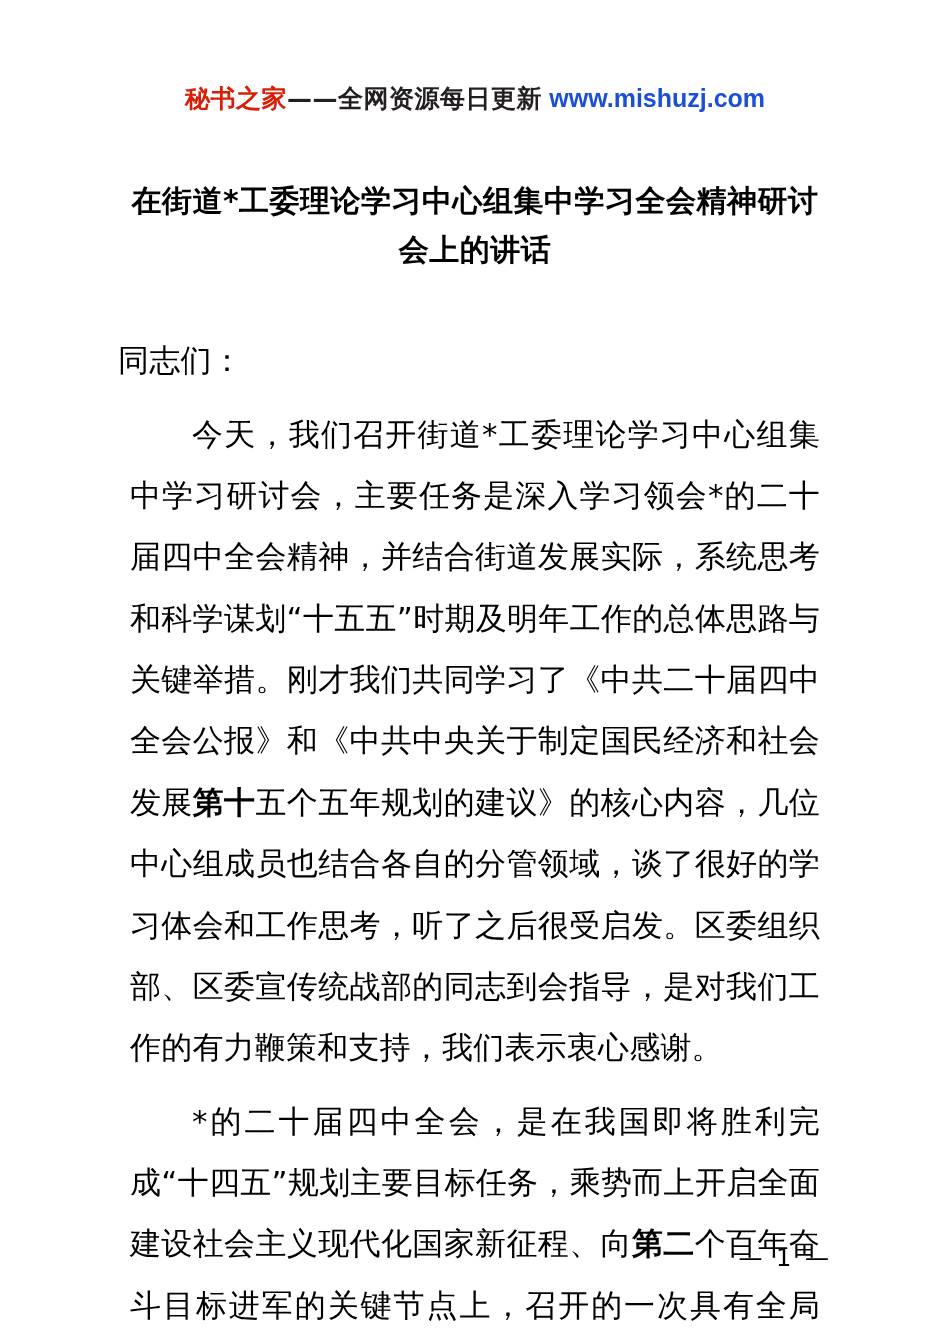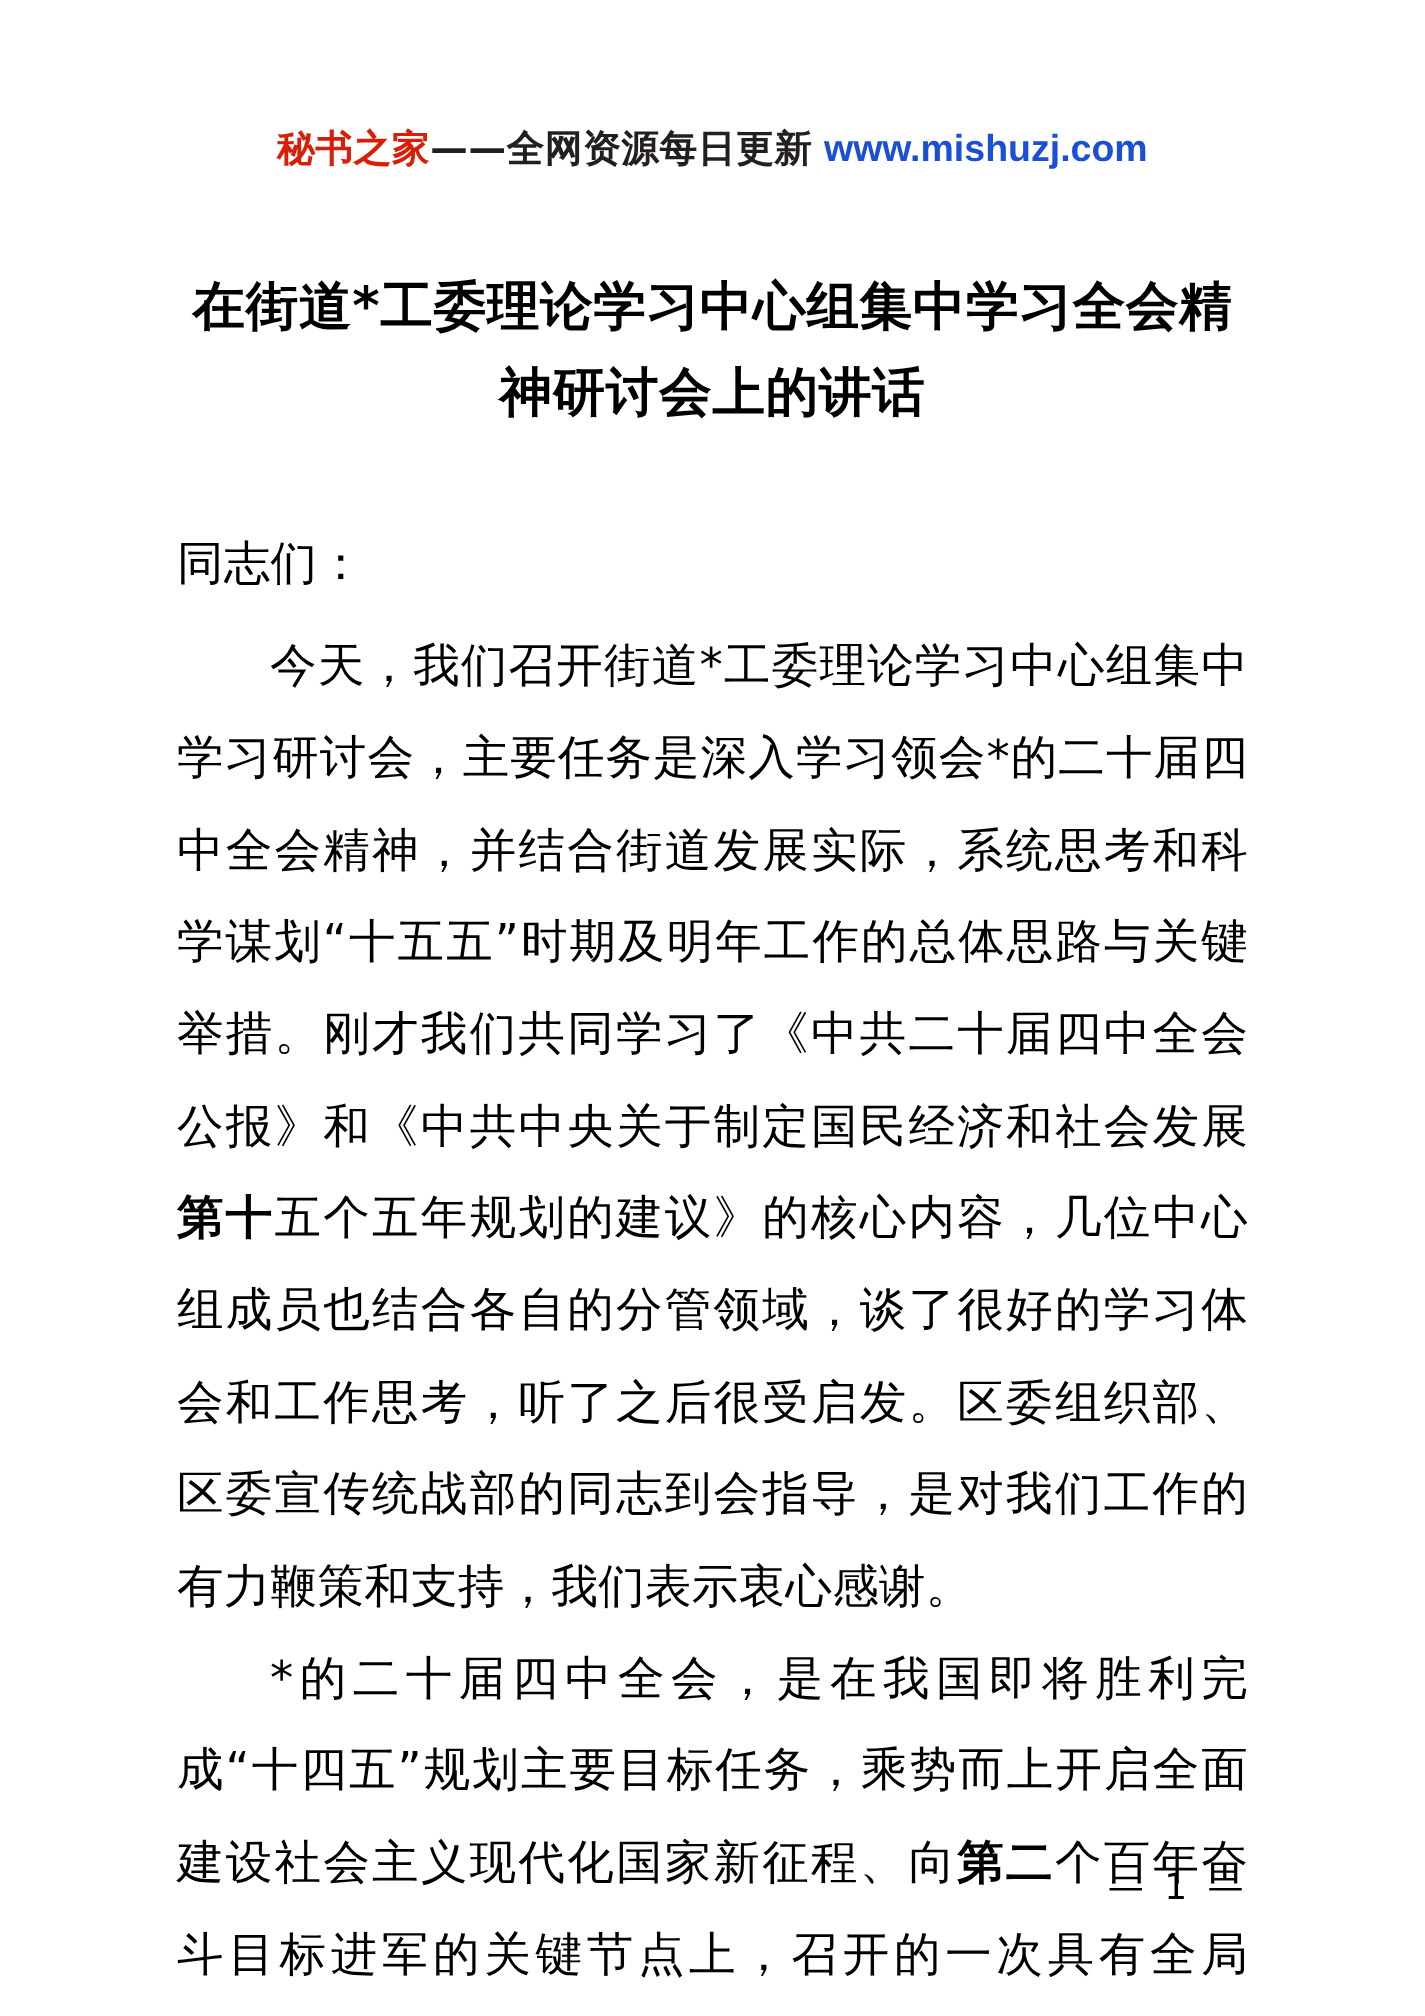--- a/index.html
+++ b/index.html
@@ -42,41 +42,41 @@
   .site-url {
     color: #1a4fd6;
     font-weight: bold;
     font-family: "Liberation Sans", sans-serif;
     letter-spacing: 0;
   }
   
   .doc-title {
     margin: 62px 0 0 0;
     text-align: center;
-    font-size: 35px;
+    font-size: 30px;
     font-weight: bold;
     line-height: 1.62;
     font-family: "DejaVu Sans", sans-serif;
     letter-spacing: 0.5px;
   }
   
   .doc-body {
     margin-top: 56px;
     font-size: 31px;
     line-height: 1.98;
     font-family: "DejaVu Sans", sans-serif;
     text-align: justify;
     text-justify: inter-ideograph;
     letter-spacing: 0.2px;
   }
   .salutation {
     margin: 0 0 6px 0;
   }
   .para {
-    margin: 0;
+    margin: 12px;
     text-indent: 2em;
   }
   .bold {
     font-weight: bold;
   }
   
   .page-number {
     position: absolute;
     right: 118px;
     bottom: 72px;

